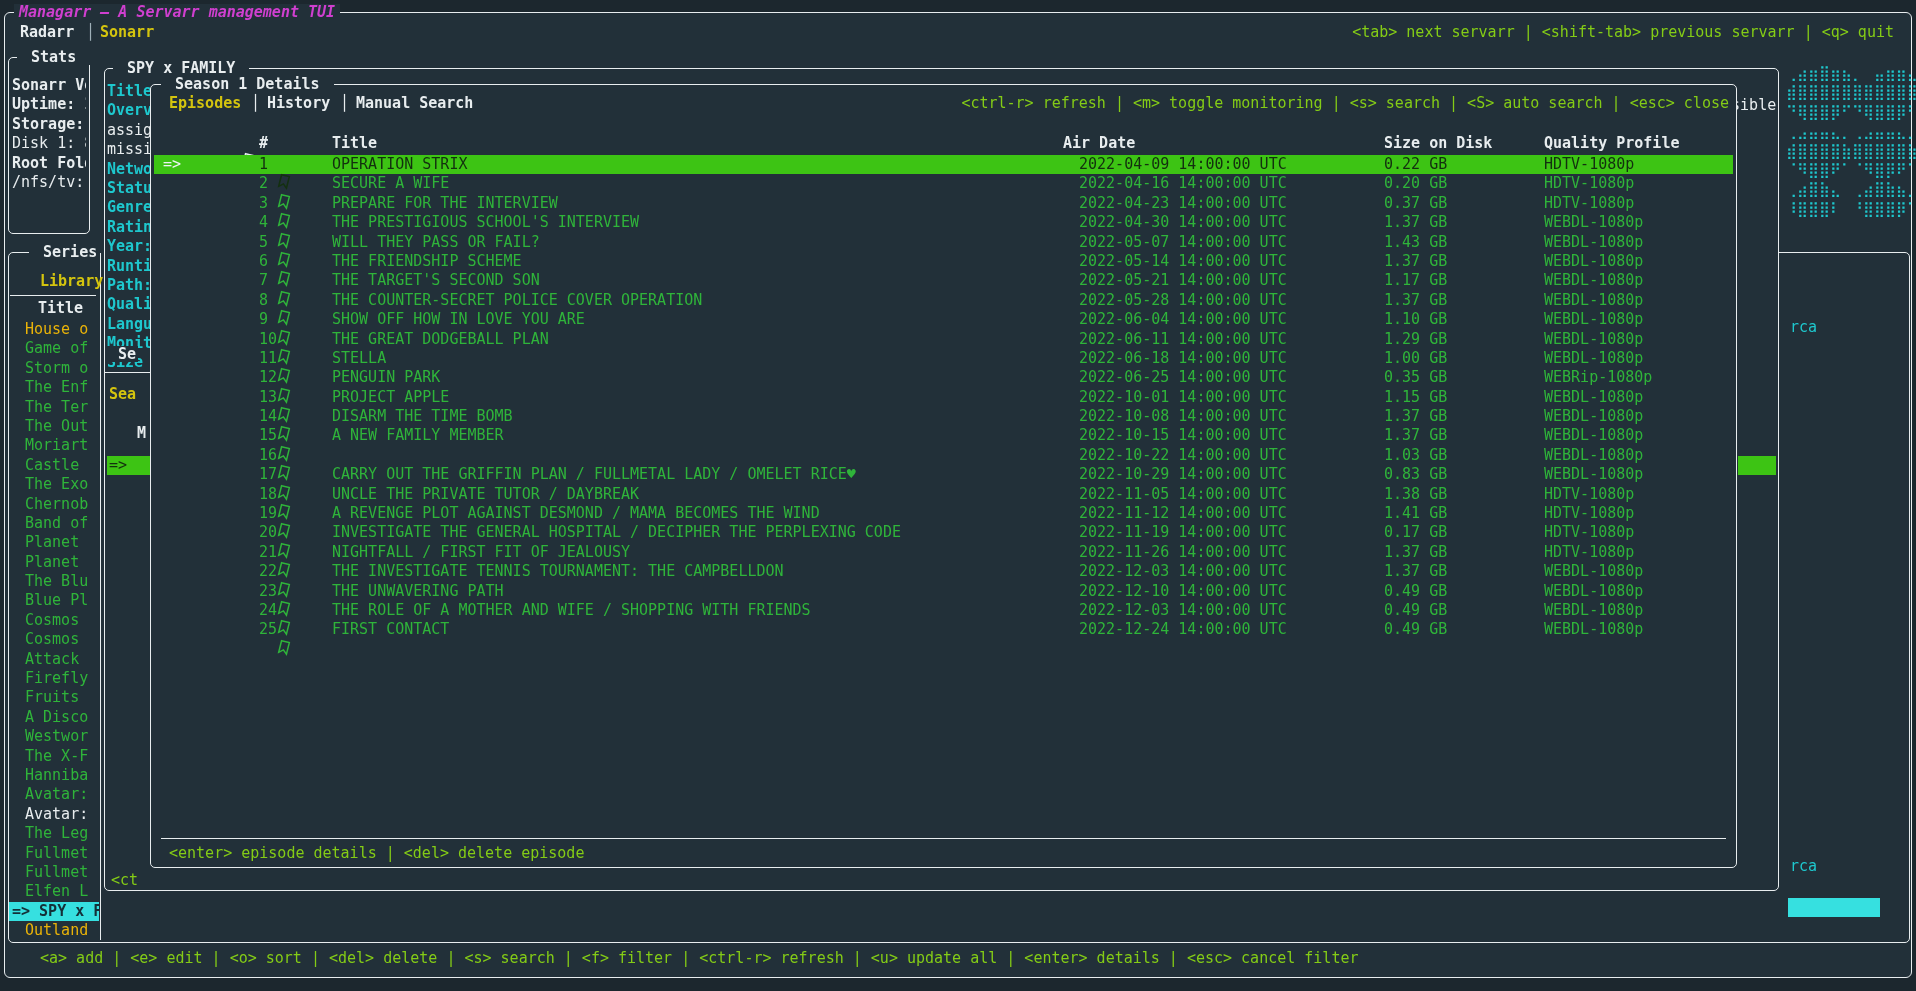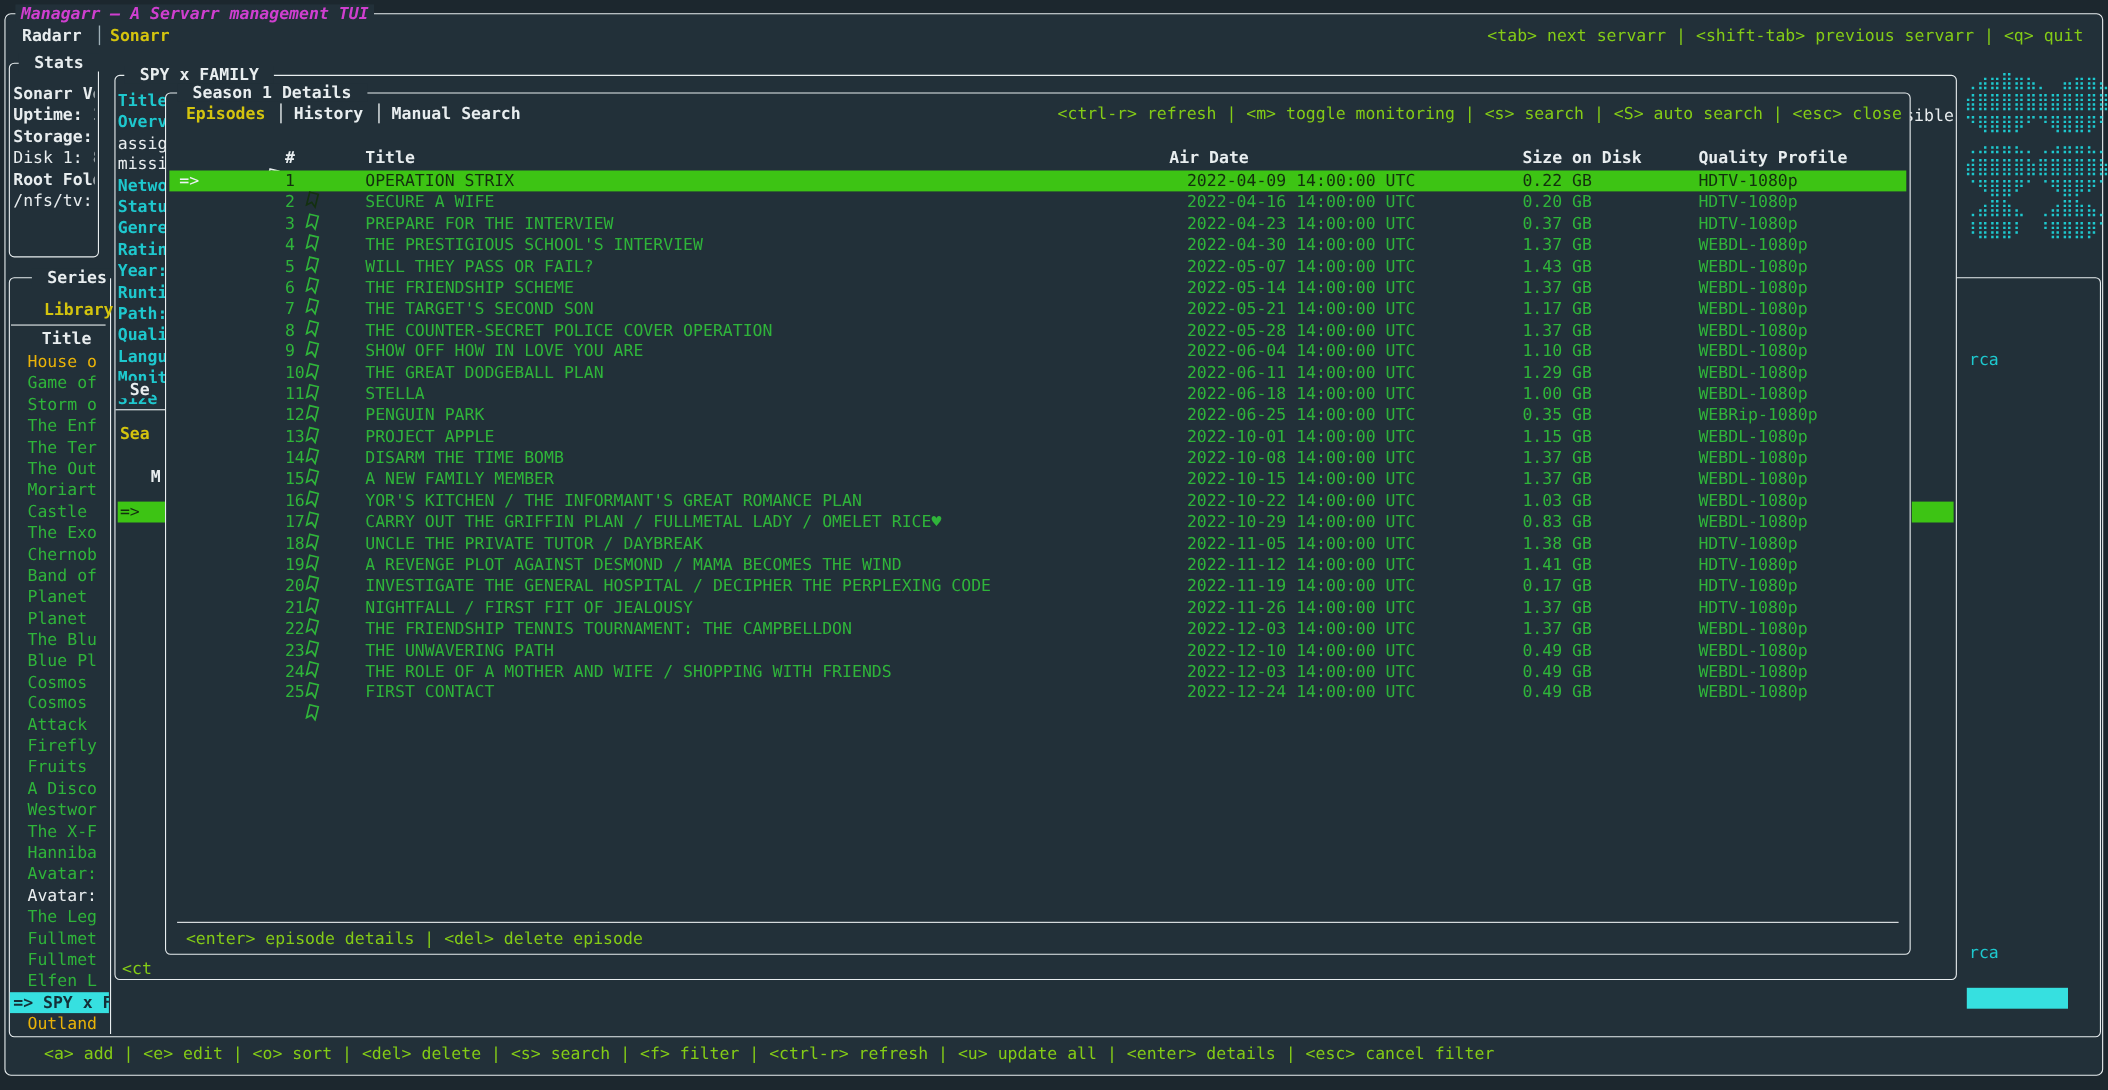--- a/index.html
+++ b/index.html
@@ -400,21 +400,20 @@
         <span class="c-qual">WEBDL-1080p</span>
       </div>
       <div class="ep-row">
         
         <span class="c-icon bm-icon">
           <svg width="12" height="15" viewBox="0 0 24 28">
             <path d="M4 2 h16 v24 l-8 -7 -8 7 z" fill="none" stroke="currentColor" stroke-width="3"></path>
           </svg>
         </span>
         <span class="c-num">16</span>
-        <span class="c-title">YOR'S KITCHEN / THE INFORMANT'S GREAT ROMANCE PLAN</span>
         <span class="c-date">2022-10-22 14:00:00 UTC</span>
         <span class="c-size">1.03 GB</span>
         <span class="c-qual">WEBDL-1080p</span>
       </div>
       <div class="ep-row">
         
         <span class="c-icon bm-icon">
           <svg width="12" height="15" viewBox="0 0 24 28">
             <path d="M4 2 h16 v24 l-8 -7 -8 7 z" fill="none" stroke="currentColor" stroke-width="3"></path>
           </svg>
@@ -478,21 +477,21 @@
         <span class="c-qual">HDTV-1080p</span>
       </div>
       <div class="ep-row">
         
         <span class="c-icon bm-icon">
           <svg width="12" height="15" viewBox="0 0 24 28">
             <path d="M4 2 h16 v24 l-8 -7 -8 7 z" fill="none" stroke="currentColor" stroke-width="3"></path>
           </svg>
         </span>
         <span class="c-num">22</span>
-        <span class="c-title">THE FRIENDSHIP TENNIS TOURNAMENT: THE CAMPBELLDON</span>
+        <span class="c-title">THE INVESTIGATE TENNIS TOURNAMENT: THE CAMPBELLDON</span>
         <span class="c-date">2022-12-03 14:00:00 UTC</span>
         <span class="c-size">1.37 GB</span>
         <span class="c-qual">WEBDL-1080p</span>
       </div>
       <div class="ep-row">
         
         <span class="c-icon bm-icon">
           <svg width="12" height="15" viewBox="0 0 24 28">
             <path d="M4 2 h16 v24 l-8 -7 -8 7 z" fill="none" stroke="currentColor" stroke-width="3"></path>
           </svg>

